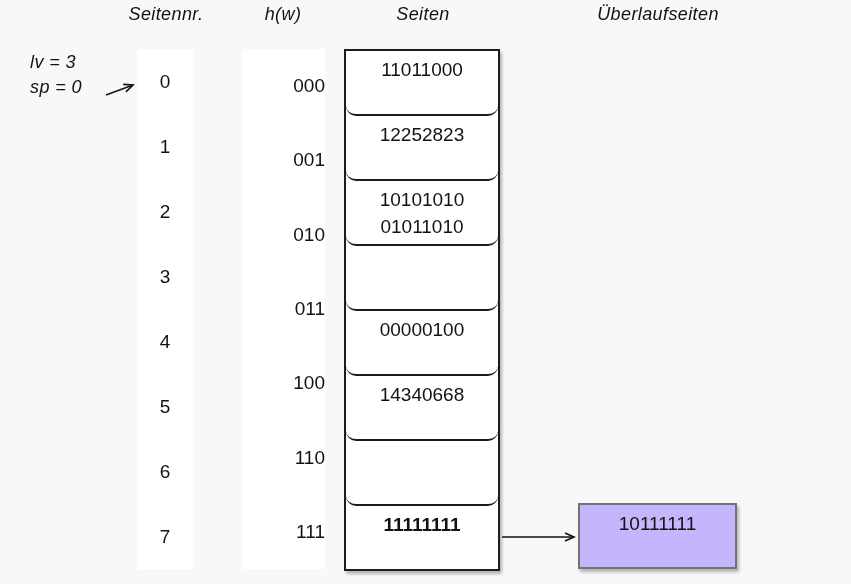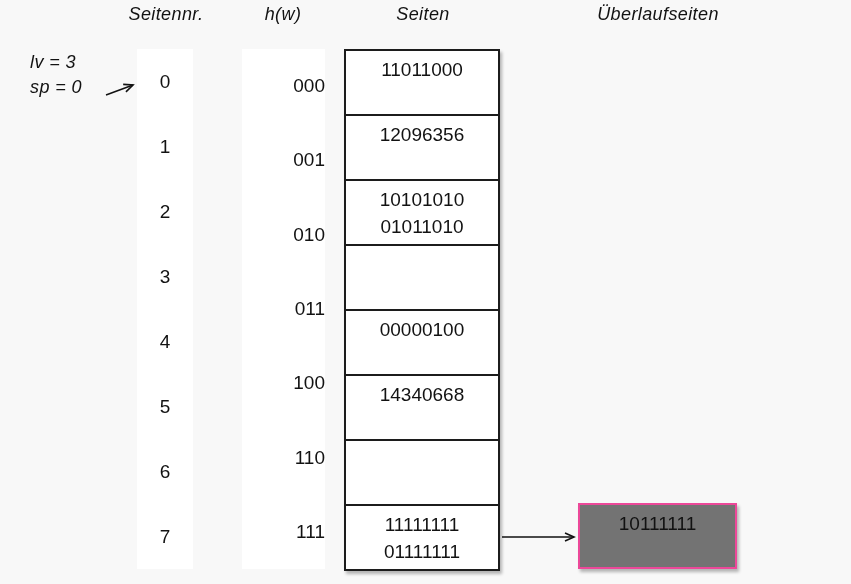--- a/index.html
+++ b/index.html
@@ -26,26 +26,26 @@
     font-size:19px;
   }
   .pages-box{
     position:absolute;left:344px;top:49px;width:156px;height:522px;
     box-sizing:border-box;background:#ffffff;border:2px solid #1c1c1c;
     display:flex;flex-direction:column;
     box-shadow:2px 3px 3px rgba(0,0,0,.28);
   }
   .page-cell{
     flex:1;box-sizing:border-box;border-bottom:2px solid #1c1c1c;
-    padding-top:5px;text-align:center;font-size:19px;line-height:27px;
+    padding-top:5px;text-align:center;font-size:19px;line-height:27px;border-radius:10px;
   }
-  .page-cell:last-child{border-bottom:none;}
+  .page-cell:last-child{border-bottom:none;font-weight:bold;}
   .overflow-box{
     position:absolute;left:578px;top:503px;width:159px;height:66px;
-    box-sizing:border-box;background:#737373;border:2px solid #ec4899;
+    box-sizing:border-box;background:#c4b5fd;border:2px solid #737373;
     padding-top:5px;text-align:center;font-size:19px;line-height:27px;
     box-shadow:2px 3px 3px rgba(0,0,0,.28);
   }
   svg.overlay{position:absolute;left:0;top:0;pointer-events:none;}
 </style>
 </head>
 <body>
 
 <div class="canvas">
 
@@ -78,37 +78,36 @@
       <div class="cell">100</div>
       <div class="cell">110</div>
       <div class="cell">111</div>
     </div>
 
   <div class="pages-box" id="pages-box">
       <div class="page-cell">
         <div class="val">11011000</div>
       </div>
       <div class="page-cell">
-        <div class="val">12096356</div>
+        <div class="val">12252823</div>
       </div>
       <div class="page-cell">
         <div class="val">10101010</div>
         <div class="val">01011010</div>
       </div>
       <div class="page-cell"></div>
       <div class="page-cell">
         <div class="val">00000100</div>
       </div>
       <div class="page-cell">
         <div class="val">14340668</div>
       </div>
       <div class="page-cell"></div>
       <div class="page-cell">
         <div class="val">11111111</div>
-        <div class="val">01111111</div>
       </div>
     </div>
 
   <div class="overflow-box" id="overflow-box">
       <div class="val">10111111</div>
     </div>
 
   <svg class="overlay" width="851" height="584">
     <defs>
       <marker id="ah" markerWidth="14" markerHeight="12" refX="10" refY="5" orient="auto" markerUnits="userSpaceOnUse">

